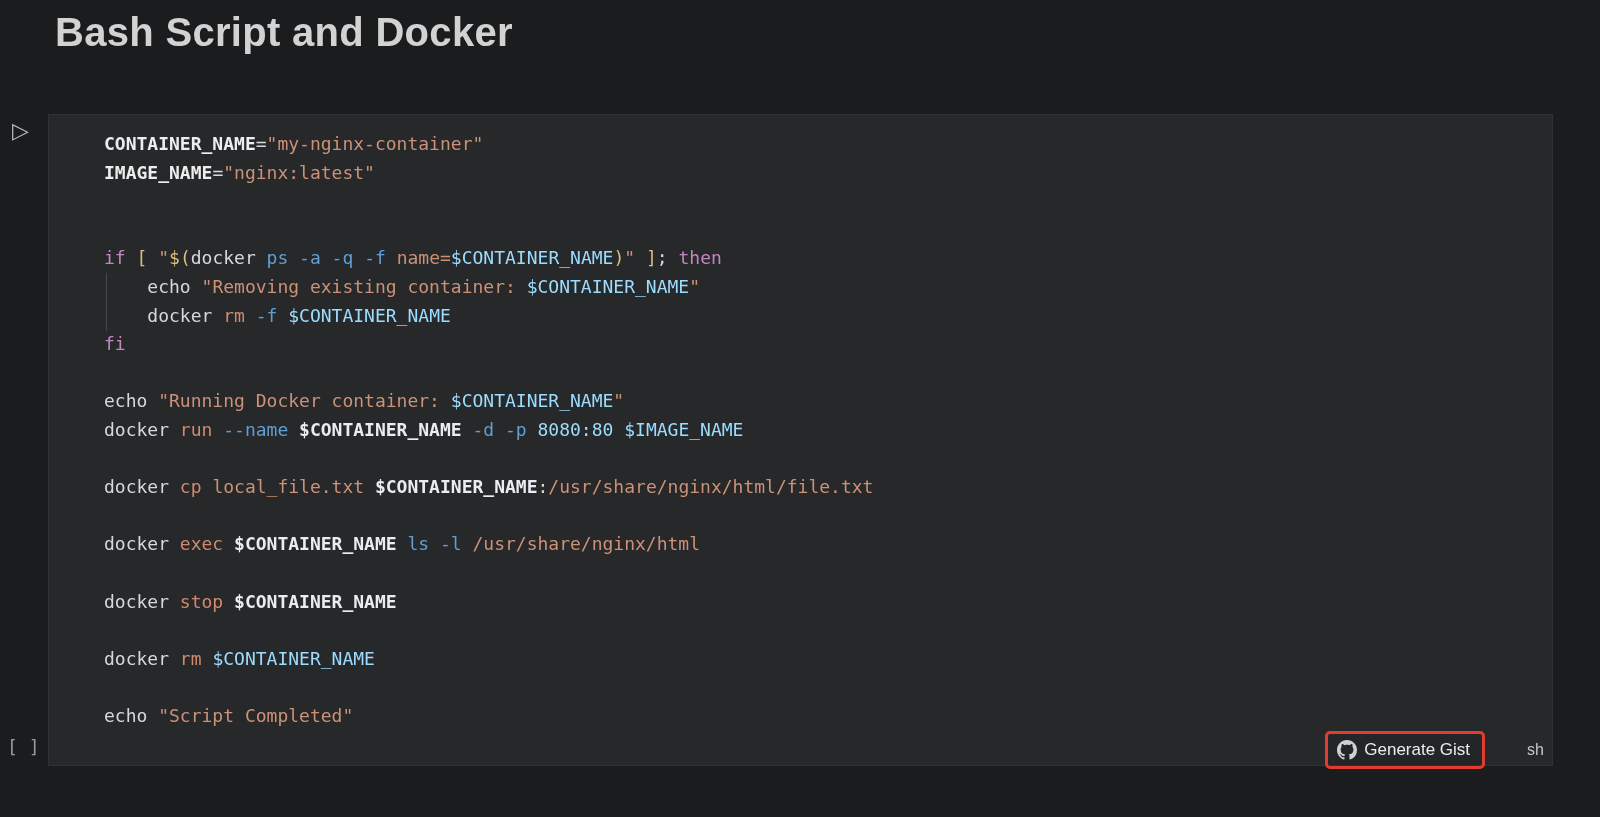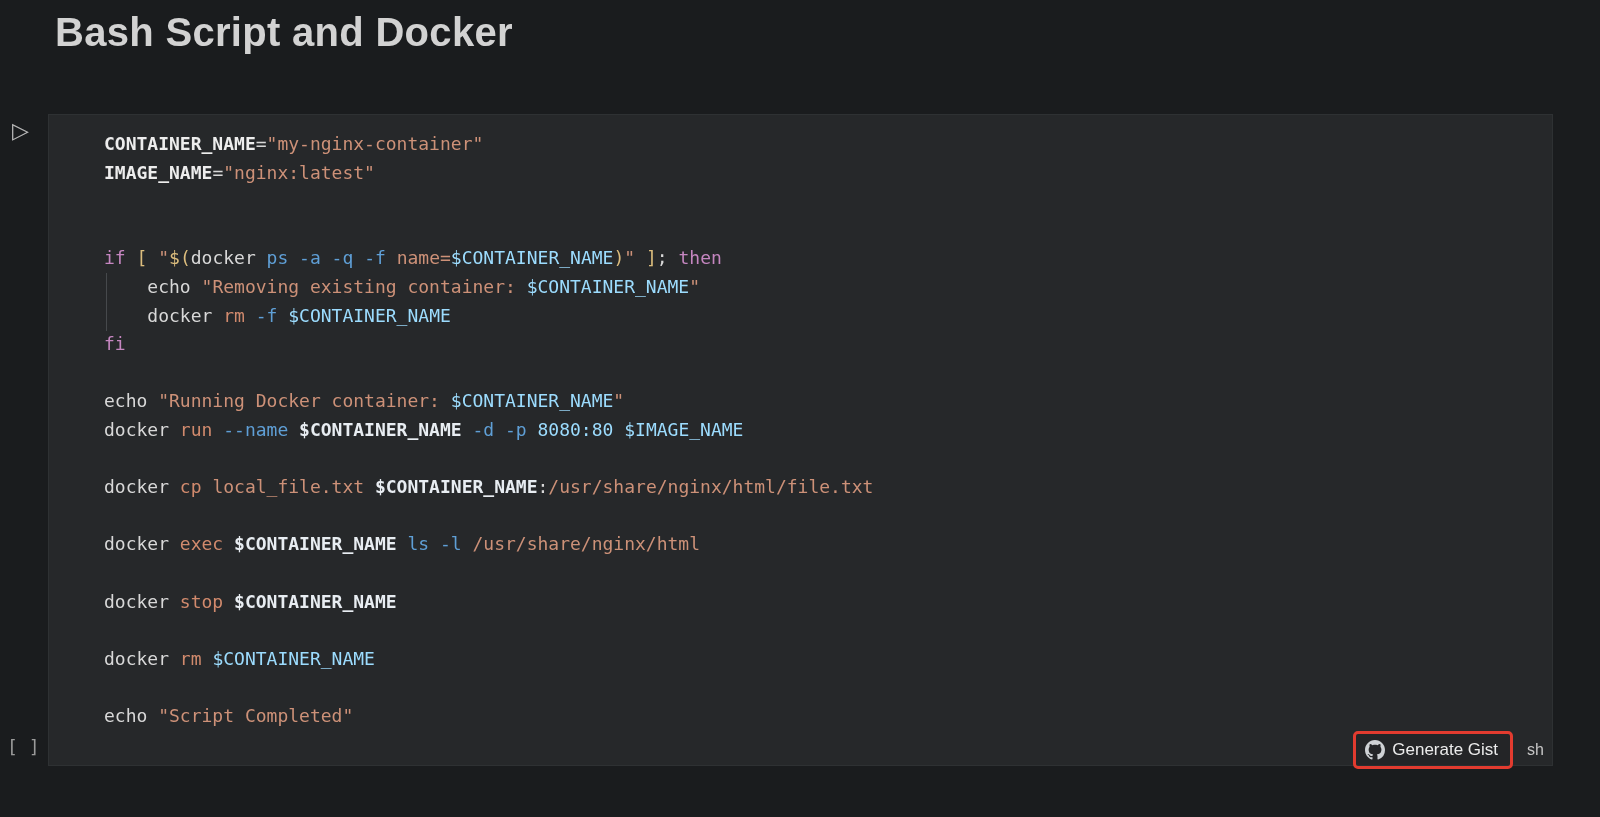--- a/index.html
+++ b/index.html
@@ -38,35 +38,35 @@
     width:1px; height:58px; background:#46494c;
   }
   .brackets {
     position:absolute; left:7px; top:736px;
     font-family:"DejaVu Sans Mono", monospace;
     font-size:18px; color:#9a9a9a; cursor:pointer;
     background:none; border:none;
   }
   .block-footer {
     position:absolute; right:8px; bottom:-4px;
-    display:flex; align-items:center; gap:14px;padding-left:28px;
+    display:flex; align-items:center; gap:4px;padding-left:28px;
   }
   .annotation-box {
     border:3px solid #e23b2f; border-radius:5px;
     display:inline-block; background:rgba(0,0,0,0.05);
   }
   .gist-btn {
     display:flex; align-items:center; gap:7px;
     background:transparent; border:none; cursor:pointer;
     color:#ececec; font-family:"Liberation Sans", sans-serif;
     font-size:17px; padding:6px 12px 6px 9px; line-height:20px;
   }
   .gh-icon { display:inline-flex; }
   .gh-icon svg { width:20px; height:20px; display:block; }
-  .lang { font-size:16px; color:#c6c6c6; }
+  .lang { font-size:16px; color:#c6c6c6;margin-left:38px; }
 </style>
 </head>
 <body style="background: rgb(26, 28, 30);">
 
 <h1 class="page-title">Bash Script and Docker</h1>
 
 <button class="run-icon">▷</button>
 
 <div class="code-block" style="background: rgb(38, 40, 42);">
   <div class="indent-guide"></div>

